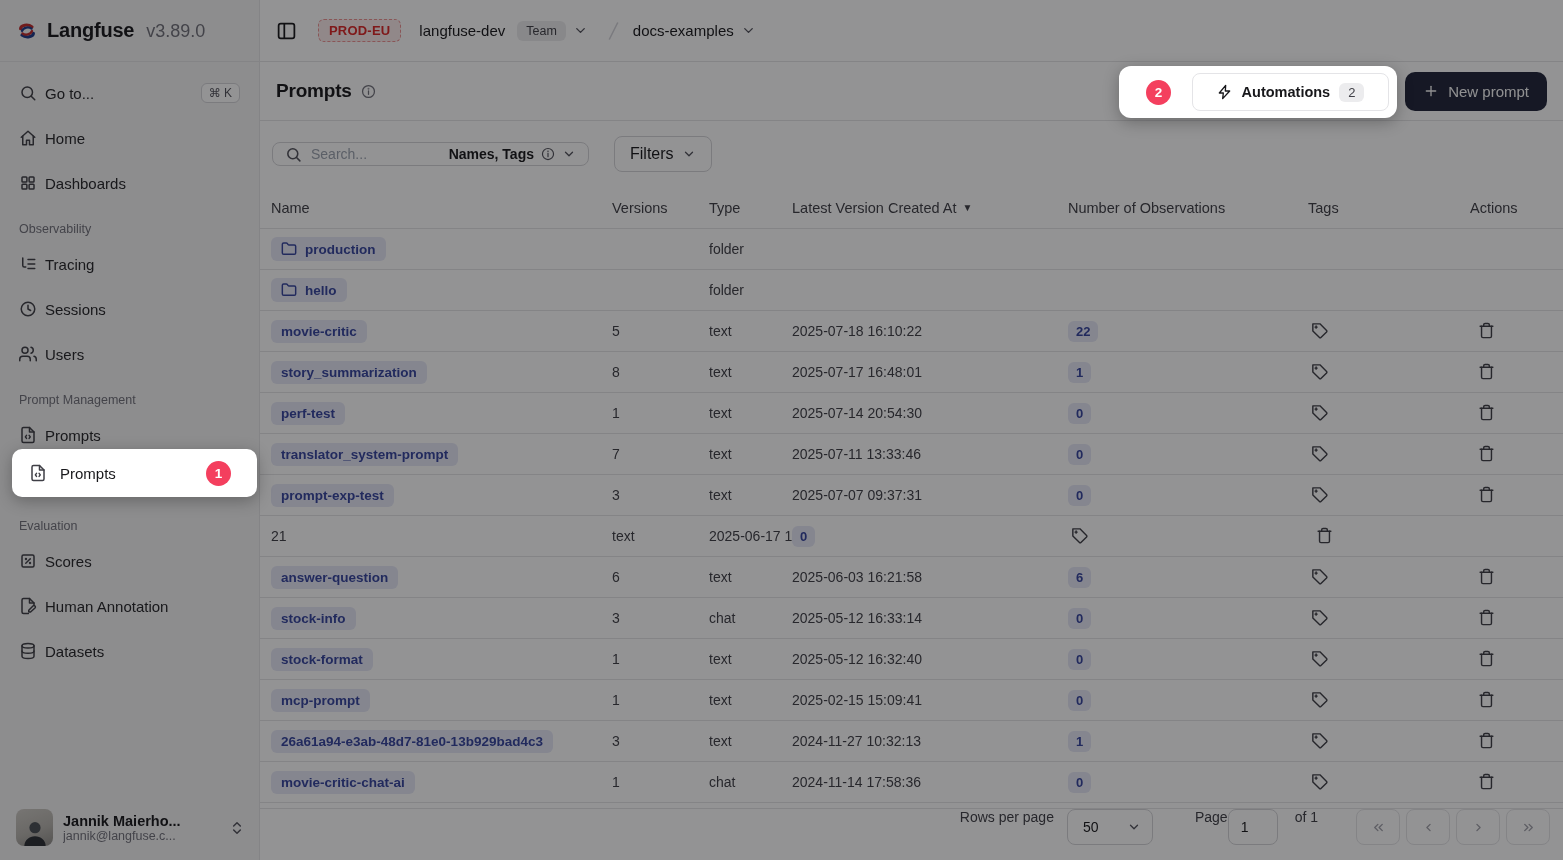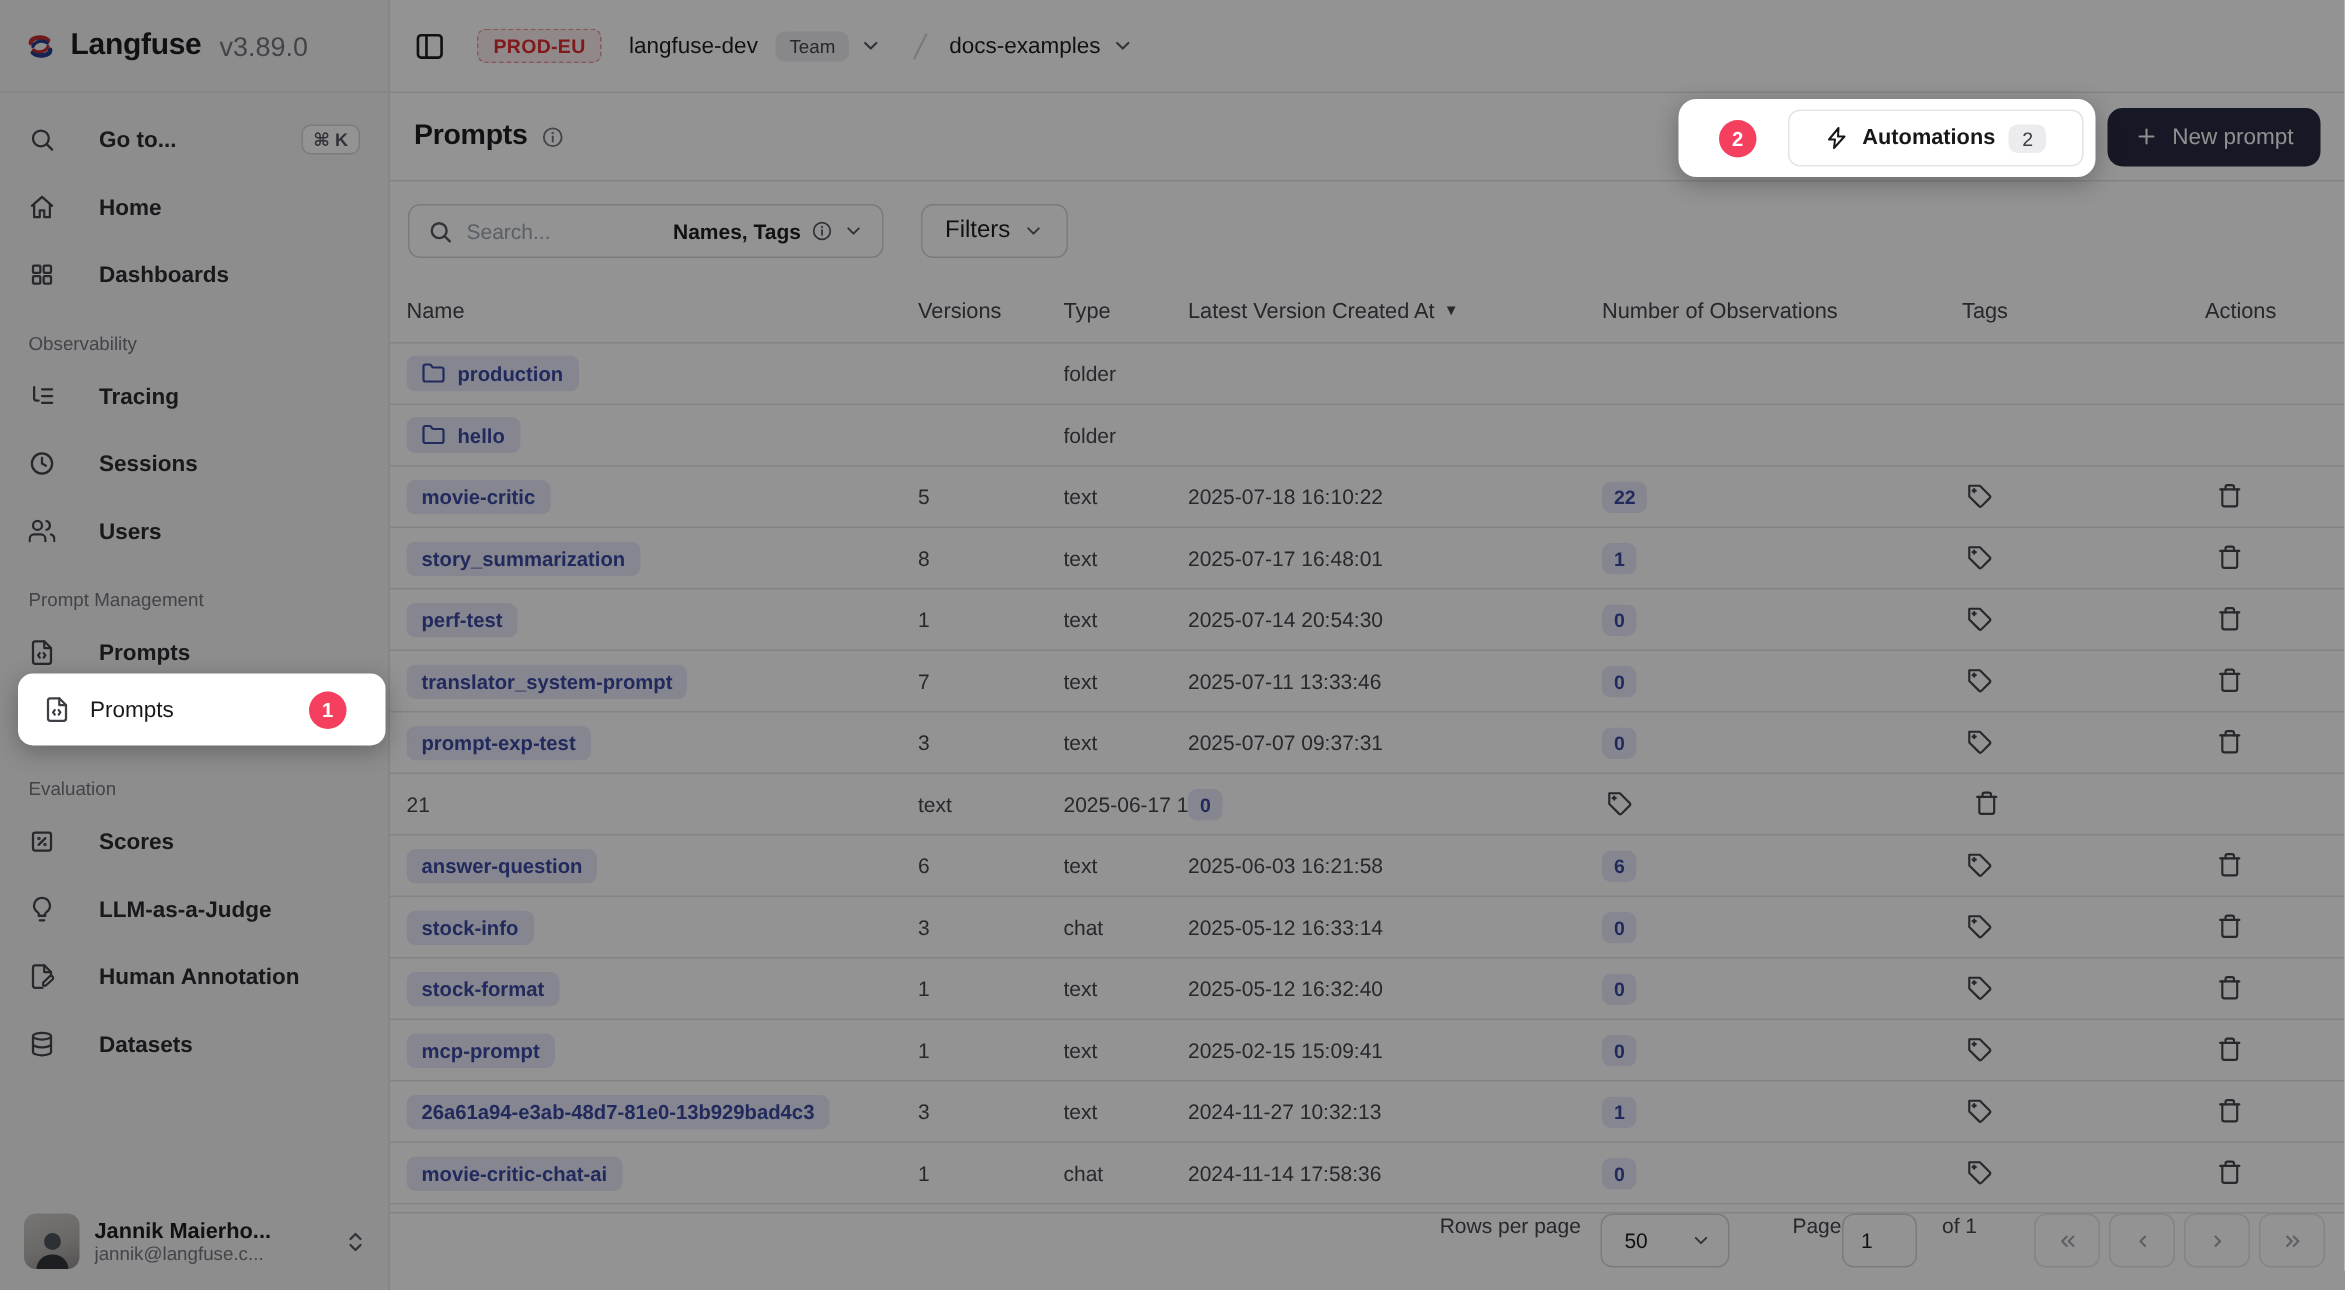--- a/index.html
+++ b/index.html
@@ -22,21 +22,21 @@
 
   .app{display:flex;width:1563px;height:860px;}
 
   
   .sidebar{width:260px;flex:0 0 260px;background:var(--sidebar-bg);border-right:1px solid var(--border);display:flex;flex-direction:column;}
   .logo-row{height:62px;display:flex;align-items:center;padding:0 16px;gap:9px;border-bottom:1px solid var(--border);}
   .logo-mark{width:22px;height:22px;}
   .logo-name{font-size:20px;font-weight:700;letter-spacing:-.2px;}
   .logo-version{font-size:18px;color:var(--text-soft);margin-left:3px;margin-top:2px;}
   .nav{flex:1;padding:13px 10px 0 10px;}
-  .nav-item{height:36px;margin-bottom:9px;display:flex;align-items:center;gap:29px;padding:0 9px;border-radius:8px;color:#27272a;font-size:15px;font-weight:bold;}
+  .nav-item{height:36px;margin-bottom:9px;display:flex;align-items:center;gap:8px;padding:0 9px;border-radius:8px;color:#27272a;font-size:15px;}
   .nav-item svg{color:var(--text-mid);flex:0 0 auto;}
   .kbd{margin-left:auto;border:1px solid #d4d4d8;border-radius:6px;font-size:12px;color:#52525b;padding:2px 7px;background:#fff;}
   .nav-section{font-size:12.5px;color:var(--text-soft);padding:0 9px;margin:21px 0 10px 0;}
   .user-row{display:flex;align-items:center;gap:10px;padding:12px 14px 14px 16px;}
   .avatar{width:37px;height:37px;border-radius:8px;flex:0 0 auto;background:linear-gradient(160deg,#cdcac4 0%,#b7b4ae 55%,#8f8d89 100%);overflow:hidden;position:relative;}
   .avatar svg{position:absolute;bottom:-3px;left:3px;}
   .user-meta{min-width:0;flex:1;}
   .user-name{font-size:14.5px;font-weight:700;white-space:nowrap;overflow:hidden;}
   .user-email{font-size:12.5px;color:var(--text-soft);white-space:nowrap;overflow:hidden;}
 
@@ -50,21 +50,21 @@
   .crumb-chev{color:#52525b;margin-right:13px;}
   .crumb-slash{color:#d4d4d8;margin:0 11px 0 4px;}
   .crumb-project{font-size:15px;font-weight:500;margin-right:7px;}
 
   .page-header{height:59px;flex:0 0 59px;border-bottom:1px solid var(--border);display:flex;align-items:center;padding:0 16px;}
   .page-title{font-size:19px;font-weight:700;letter-spacing:-.2px;margin-right:9px;}
   .info-ic{color:var(--text-soft);}
   .new-prompt-btn{margin-left:auto;height:39px;background:var(--dark-btn);color:#fafafa;border-radius:10px;display:flex;align-items:center;gap:9px;padding:0 18px;font-size:15px;font-weight:500;}
 
   .toolbar{height:66px;flex:0 0 66px;display:flex;align-items:center;padding:0 12px;gap:25px;}
-  .search-box{width:317px;height:36px;border:1px solid #d4d4d8;border-radius:8px;display:flex;align-items:center;padding:0 12px;gap:9px;}
+  .search-box{width:317px;height:24px;border:1px solid #d4d4d8;border-radius:8px;display:flex;align-items:center;padding:0 12px;gap:9px;}
   .search-box input{border:none;outline:none;flex:1;min-width:0;font-size:14px;color:var(--text-dark);background:transparent;font-family:inherit;}
   .search-box input::placeholder{color:#9ca3af;}
   .search-scope{display:flex;align-items:center;gap:7px;font-size:14px;font-weight:700;color:var(--text-dark);white-space:nowrap;}
   .search-scope svg{color:#52525b;}
   .filters-btn{height:36px;border:1px solid #d4d4d8;border-radius:8px;display:flex;align-items:center;gap:8px;padding:0 15px;font-size:16px;font-weight:500;}
 
   .table-wrap{flex:1;min-height:0;display:flex;flex-direction:column;}
   .thead,.trow{display:grid;grid-template-columns:341px 97px 83px 276px 240px 162px 1fr;align-items:center;padding-left:11px;border-bottom:1px solid var(--border);}
   .thead{height:42px;flex:0 0 42px;font-size:14.5px;font-weight:500;color:var(--text-mid);}
   .th{display:flex;align-items:center;gap:6px;white-space:nowrap;}
@@ -191,28 +191,20 @@
 
       <div class="nav-section">Evaluation</div>
       <div class="nav-item">
         <svg width="18" height="18" viewBox="0 0 24 24" fill="none" stroke="currentColor" stroke-width="2" stroke-linecap="round" stroke-linejoin="round">
             <rect x="4" y="4" width="16" height="16" rx="2"></rect>
             <line x1="9" y1="15" x2="15" y2="9"></line>
             <circle cx="9.3" cy="9.3" r="0.6"></circle>
             <circle cx="14.7" cy="14.7" r="0.6"></circle>
           </svg>
         <span>Scores</span>
-      </div>
-      <div class="nav-item">
-        <svg width="18" height="18" viewBox="0 0 24 24" fill="none" stroke="currentColor" stroke-width="2" stroke-linecap="round" stroke-linejoin="round">
-            <path d="M9 18h6"></path>
-            <path d="M10 22h4"></path>
-            <path d="M12 2a7 7 0 0 0-4.2 12.6c.9.7 1.6 1.9 2 3.4h4.4c.4-1.5 1.1-2.7 2-3.4A7 7 0 0 0 12 2z"></path>
-          </svg>
-        <span>LLM-as-a-Judge</span>
       </div>
       <div class="nav-item">
         <svg width="18" height="18" viewBox="0 0 24 24" fill="none" stroke="currentColor" stroke-width="2" stroke-linecap="round" stroke-linejoin="round">
             <path d="M12.5 22H6a2 2 0 0 1-2-2V4a2 2 0 0 1 2-2h8l6 6v3"></path>
             <path d="M14 2v6h6"></path>
             <path d="M21.3 14.7a1.9 1.9 0 0 0-2.7-2.7L13 17.6V20h2.4z"></path>
           </svg>
         <span>Human Annotation</span>
       </div>
       <div class="nav-item">

